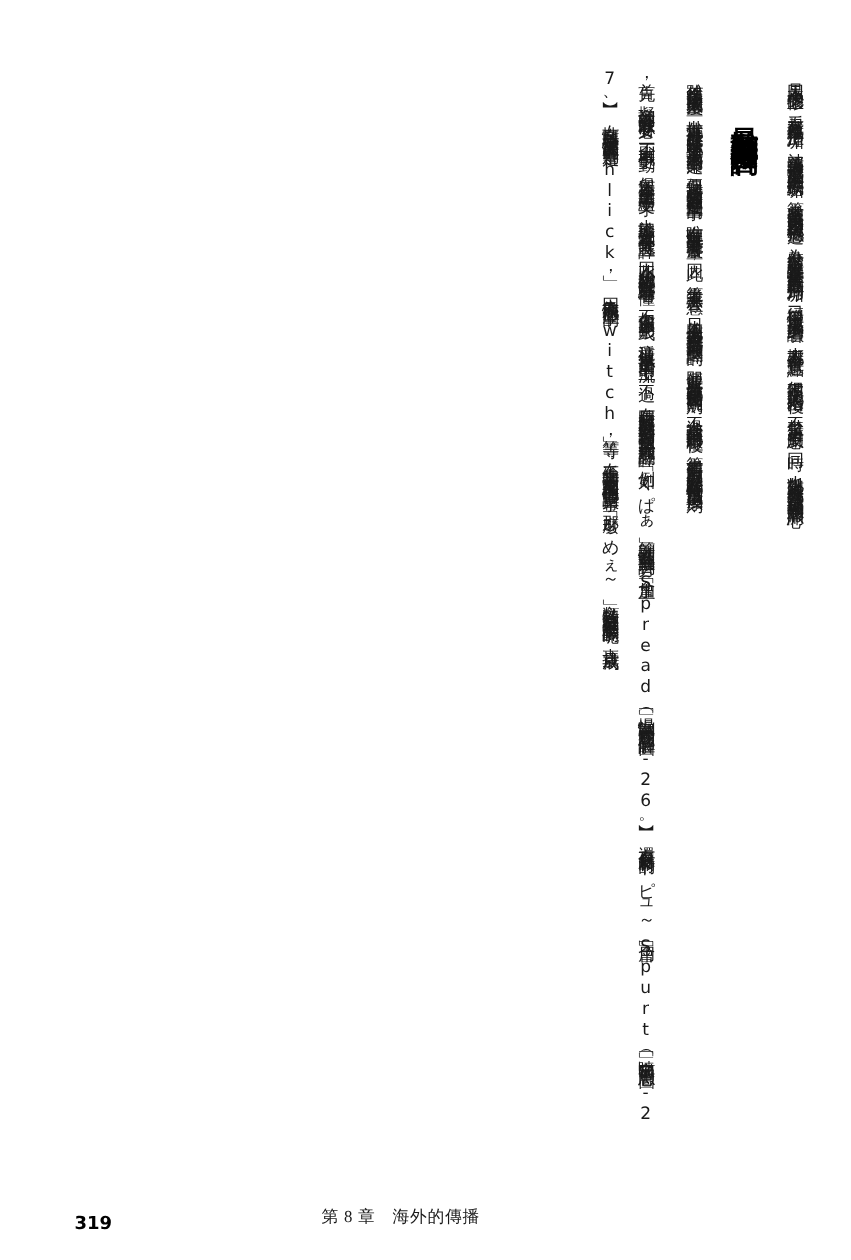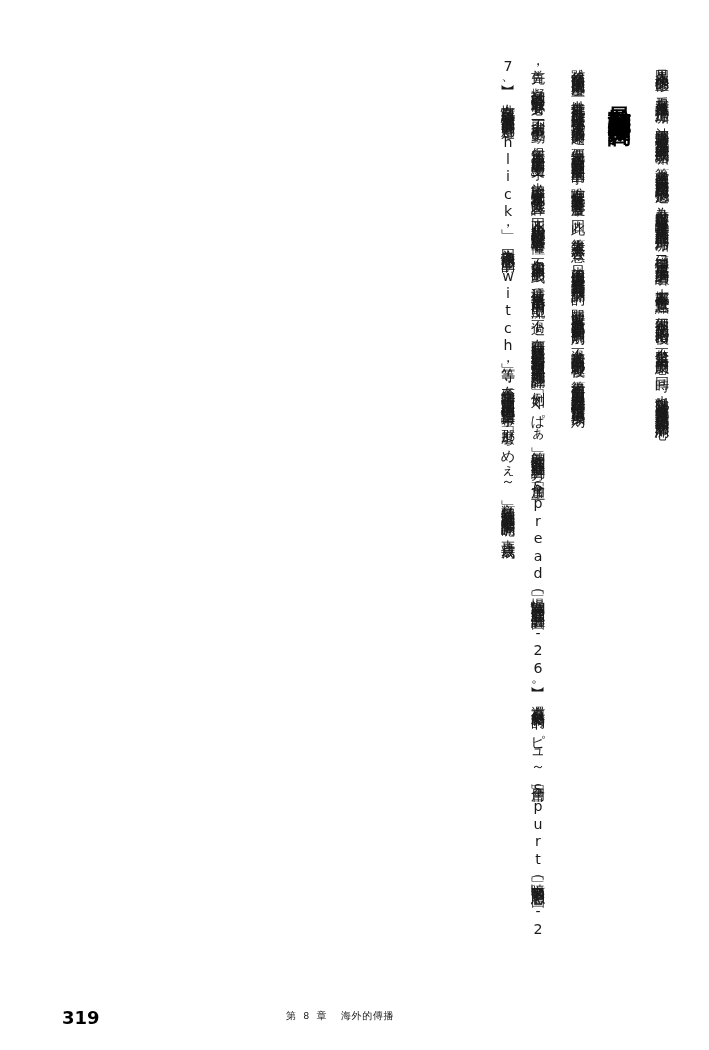--- a/index.html
+++ b/index.html
@@ -79,30 +79,30 @@
     right: 0;
     bottom: 22px;
     height: 30px;
   }
   .page-number {
     position: absolute;
     left: 62px;
     bottom: 0px;
     font-family: "DejaVu Sans", sans-serif;
     font-weight: bold;
-    font-size: 18px;
+    font-size: 15px;
     letter-spacing: 0px;
     color: #000000;
   }
   .footer-chapter {
     position: absolute;
-    left: 286px;
+    left: 268px;
     bottom: 5px;
-    font-family: Liberation Mono, monospace;
-    font-size: 10px;
+    font-family: Liberation Serif, serif;
+    font-size: 14px;
     letter-spacing: 0.6px;
     color: #1a1a1a;
   }
   .footer-chapter .sep {
     display: inline-block;
     width: 14px;
   }
 </style>
 </head>
 <body>

